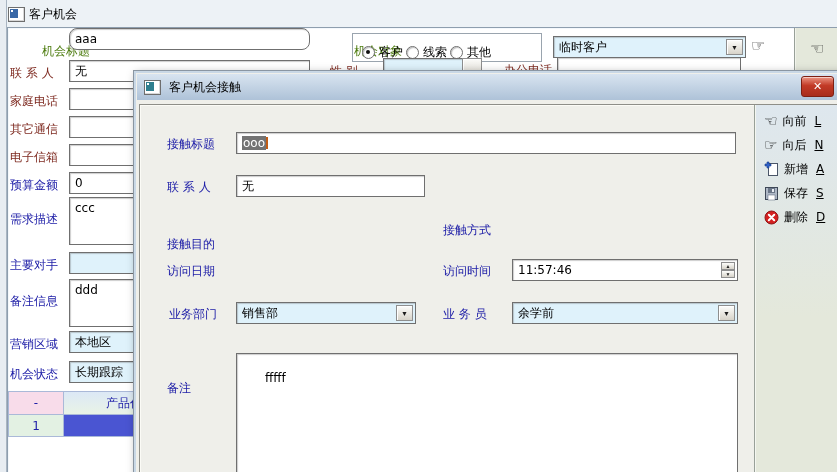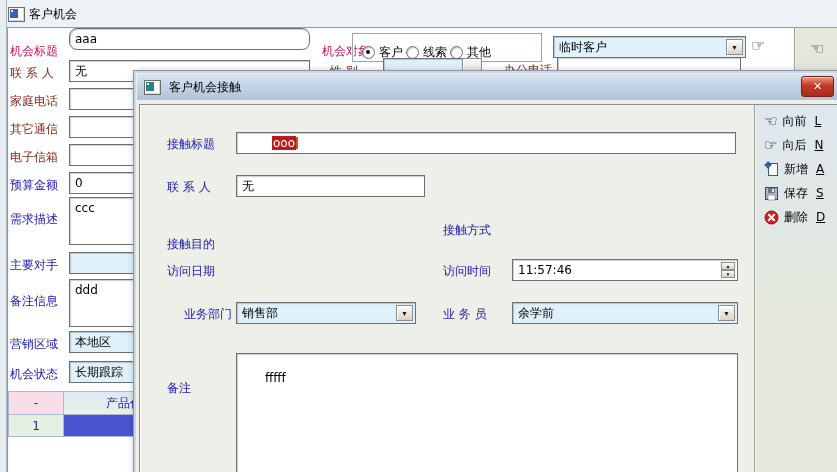--- a/index.html
+++ b/index.html
@@ -11,21 +11,21 @@
   
   .left-strip{left:0;top:0;width:6px;height:472px;background:#E8EDF2;border-right:1px solid #A9B5C2;}
   .bg-client{left:7px;top:27px;right:0;bottom:0;background:#fff;
     border-top:1px solid #8E9EAE;border-left:1px solid #8E9EAE;
     box-shadow:inset 1px 1px 0 #F4F8FC;}
   .win-titlebar-text{left:29px;top:6px;white-space:nowrap;}
   .mini-icon{width:15px;height:13px;border:1px solid #6E6E6E;background:#fff;box-shadow:inset -1px -1px 0 #D8D8D8;}
   .mini-icon .blk{position:absolute;left:1px;top:1px;width:8px;height:9px;background:#3A68A6;}
   .mini-icon .dot{position:absolute;left:2px;top:2px;width:2px;height:2px;background:#fff;}
   .lbl{position:absolute;white-space:nowrap;line-height:14px;}
-  .c-blue{color:#be185d;}
+  .c-blue{color:#4d7c0f;margin-left:32px;}
   .c-navy{color:#2020A8;}
   .c-maroon{color:#7E2A20;}
   .fld{position:absolute;background:#fff;border:1px solid #6F6F6F;
     box-shadow:inset 1px 1px 1px rgba(90,90,90,.30);
     padding:3px 5px;white-space:nowrap;overflow:hidden;line-height:14px;}
   .cyanf{background:#DFF2FB;}
   .multiline{white-space:pre-wrap;}
   .arrow-btn{position:absolute;top:2px;right:2px;bottom:2px;width:17px;
     background:linear-gradient(#FDFDFB,#D7D3C9);border:1px solid #8E8E8E;
     box-shadow:inset 1px 1px 0 #fff;color:#1a1a1a;font-size:7px;
@@ -60,21 +60,21 @@
     box-shadow:inset 0 1px 0 rgba(255,255,255,.55);}
   .dlg-frame{position:absolute;left:5px;top:33px;width:720px;height:400px;
     border-top:1px solid #8E8E88;border-left:1px solid #8E8E88;
     box-shadow:inset 1px 1px 0 #FBFBF6;}
   .btn-panel{position:absolute;left:620px;top:34px;width:92px;height:386px;
     background:linear-gradient(180deg,#DEE7EE,#E4E8DB 55%);
     border-left:1px solid #98A098;box-shadow:inset 1px 0 0 #F4F6F0;}
   .tool-btn{position:absolute;left:630px;height:20px;display:flex;align-items:center;gap:5px;cursor:pointer;white-space:nowrap;}
   .tool-btn .glyph{font-size:15px;line-height:15px;}
   .sc{text-decoration:underline;margin-left:3px;}
-  .sel-text{background:#b91c1c;color:#fff;padding:0 1px;margin-left:30px;}
+  .sel-text{background:#737373;color:#fff;padding:0 1px;}
   .caret{display:inline-block;width:2px;height:12px;background:#C25C14;vertical-align:-2px;}
   .spin{position:absolute;right:2px;width:14px;height:8px;
     background:linear-gradient(#FDFDFB,#D7D3C9);border:1px solid #8E8E8E;
     display:flex;align-items:center;justify-content:center;font-size:5px;color:#222;padding:0;}
   svg{display:block;}
 </style>
 </head>
 <body>
 
 <div id="root">
@@ -204,21 +204,21 @@
     <div class="fld" style="left:378px;top:188px;width:214px;height:14px;">
       <span>11:57:46</span>
       <button class="spin" style="top:2px;">
           <span>▲</span>
         </button>
       <button class="spin" style="bottom:2px;">
           <span>▼</span>
         </button>
     </div>
 
-    <span class="lbl c-navy" style="left:50px;top:236px;">业务部门</span>
+    <span class="lbl c-navy" style="left:35px;top:236px;">业务部门</span>
     <div class="fld cyanf" style="left:102px;top:231px;width:168px;height:14px;">
       <span>销售部</span>
       <button class="arrow-btn">
           <span>▼</span>
         </button>
     </div>
     <span class="lbl c-navy" style="left:309px;top:236px;">业 务 员</span>
     <div class="fld cyanf" style="left:378px;top:231px;width:214px;height:14px;">
       <span>余学前</span>
       <button class="arrow-btn">

